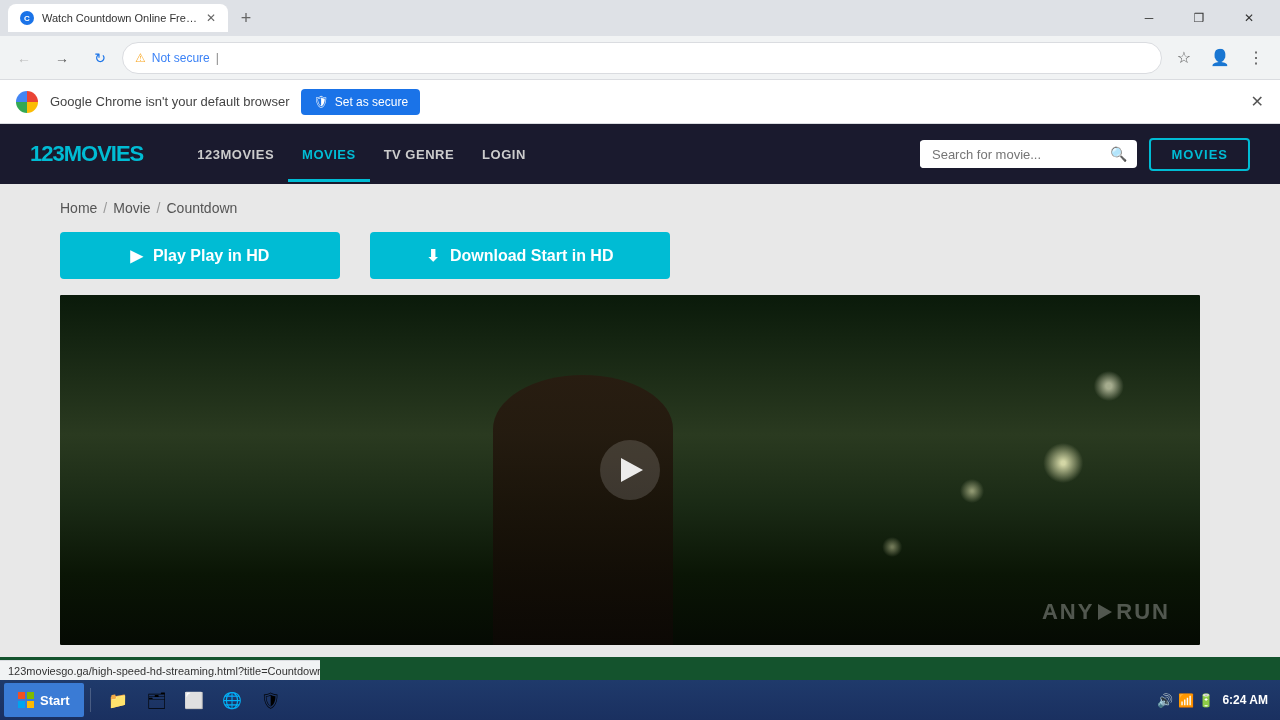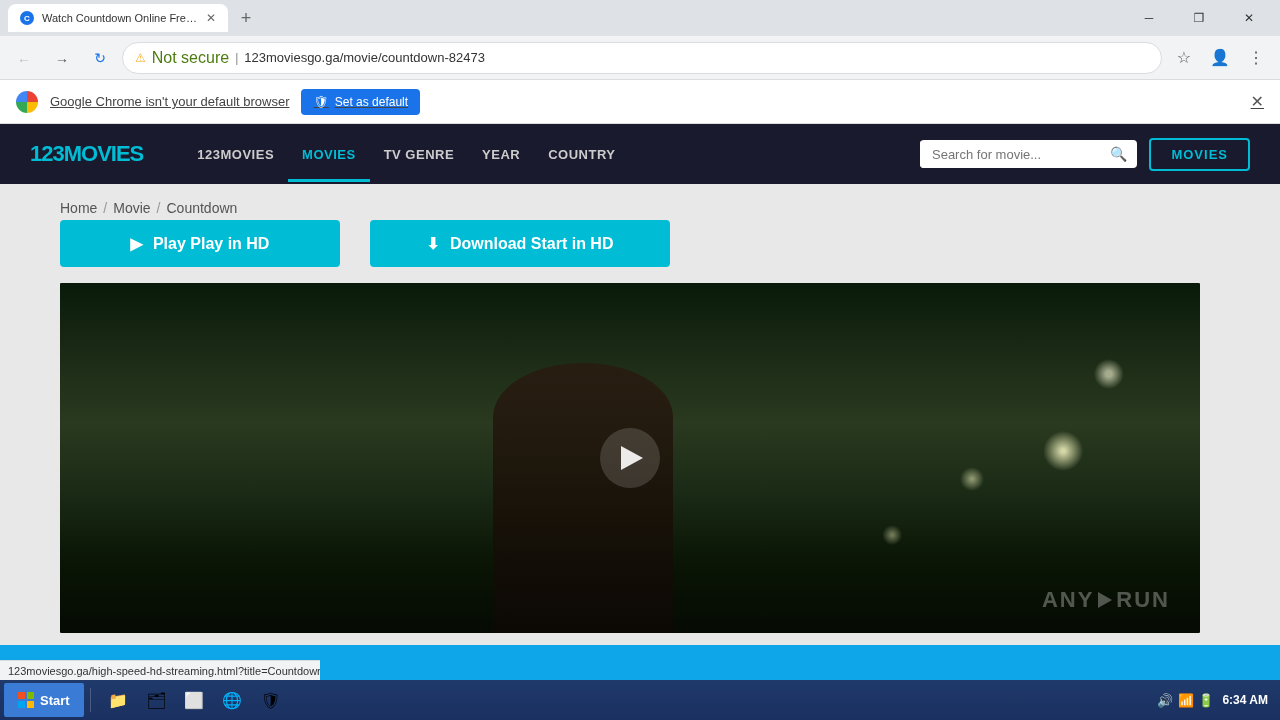--- a/index.html
+++ b/index.html
@@ -148,21 +148,20 @@
     .info-bar {
       background: #fff;
       height: 44px;
       display: flex;
       align-items: center;
       padding: 0 16px;
       gap: 12px;
       border-bottom: 1px solid #dadce0;
       font-size: 13px;
       color: #444;
-      text-decoration: underline;
     }
     .chrome-logo {
       width: 22px;
       height: 22px;
       border-radius: 50%;
       background: conic-gradient(#ea4335 0deg 90deg, #fbbc05 90deg 180deg, #34a853 180deg 270deg, #4285f4 270deg 360deg);
     }
     .set-default-btn {
       background: #1a73e8;
       color: #fff;
@@ -177,21 +176,21 @@
     }
     .info-bar-close {
       margin-left: auto;
       font-size: 16px;
       color: #555;
       cursor: pointer;
     }
 
     
     .website {
-      background: #0ea5e9;
+      background: #14532d;
       height: calc(720px - 36px - 44px - 44px - 40px);
       overflow: hidden;
     }
 
     
     .site-nav {
       background: #1a1a2e;
       height: 60px;
       display: flex;
       align-items: center;
@@ -275,21 +274,21 @@
       padding: 16px 0 12px 60px;
     }
 
     
     .breadcrumb {
       display: flex;
       align-items: center;
       gap: 6px;
       font-size: 14px;
       color: #555;
-      margin-bottom: 4px;
+      margin-bottom: 16px;
     }
     .breadcrumb a { color: #555; text-decoration: none; cursor: pointer; }
     .breadcrumb-sep { color: #999; }
 
     
     .action-buttons {
       display: flex;
       gap: 30px;
       margin-bottom: 16px;
     }
@@ -523,53 +522,51 @@
     <button class="win-btn close">✕</button>
   </div>
 </div>
 
 <div class="browser-toolbar">
   <button class="nav-btn disabled">←</button>
   <button class="nav-btn">→</button>
   <button class="nav-btn loading">↻</button>
   <div class="address-bar">
     <span class="lock-icon">⚠</span>
-    <span style="color:#4d7c0f;font-size:16px;">Not secure</span>
+    <span style="color:#3b82f6;font-size:12px;">Not secure</span>
     <span style="color:#888;font-size:12px;">|</span>
-    <span class="address-text">123moviesgo.ga/movie/countdown-82473</span>
   </div>
   <div class="toolbar-icons">
     <div class="toolbar-icon">☆</div>
     <div class="toolbar-icon">👤</div>
     <div class="toolbar-icon">⋮</div>
   </div>
 </div>
 
 <div class="info-bar">
   <div class="chrome-logo"></div>
   <span>Google Chrome isn't your default browser</span>
   <button class="set-default-btn">
     <span>🛡</span>
-    <span>Set as default</span>
+    <span>Set as secure</span>
   </button>
   <span class="info-bar-close">✕</span>
 </div>
 
 <div class="website">
 
   <nav class="site-nav">
     <div class="site-logo">
       <span>123</span><span style="color:#00bcd4;">MOVIES</span>
     </div>
     <div class="nav-links">
       <a class="nav-link">123MOVIES</a>
       <a class="nav-link active">MOVIES</a>
       <a class="nav-link">TV GENRE</a>
-      <a class="nav-link">YEAR</a>
-      <a class="nav-link">COUNTRY</a>
+      <a class="nav-link">LOGIN</a>
     </div>
     <div class="search-box">
       <input class="search-input" type="text" placeholder="Search for movie..." style="">
       <button class="search-btn">🔍</button>
     </div>
     <button class="login-btn">MOVIES</button>
   </nav>
 
   <div class="content-area">
 
@@ -630,16 +627,16 @@
     <div class="taskbar-icon">🌐</div>
     <div class="taskbar-icon">🛡</div>
   </div>
   <div class="taskbar-right">
     <div class="taskbar-sys-icons">
       <span class="sys-icon">🔊</span>
       <span class="sys-icon">📶</span>
       <span class="sys-icon">🔋</span>
     </div>
     <div class="taskbar-clock">
-      <div>6:34 AM</div>
+      <div>6:24 AM</div>
     </div>
   </div>
 </div>
 
 </body></html>

